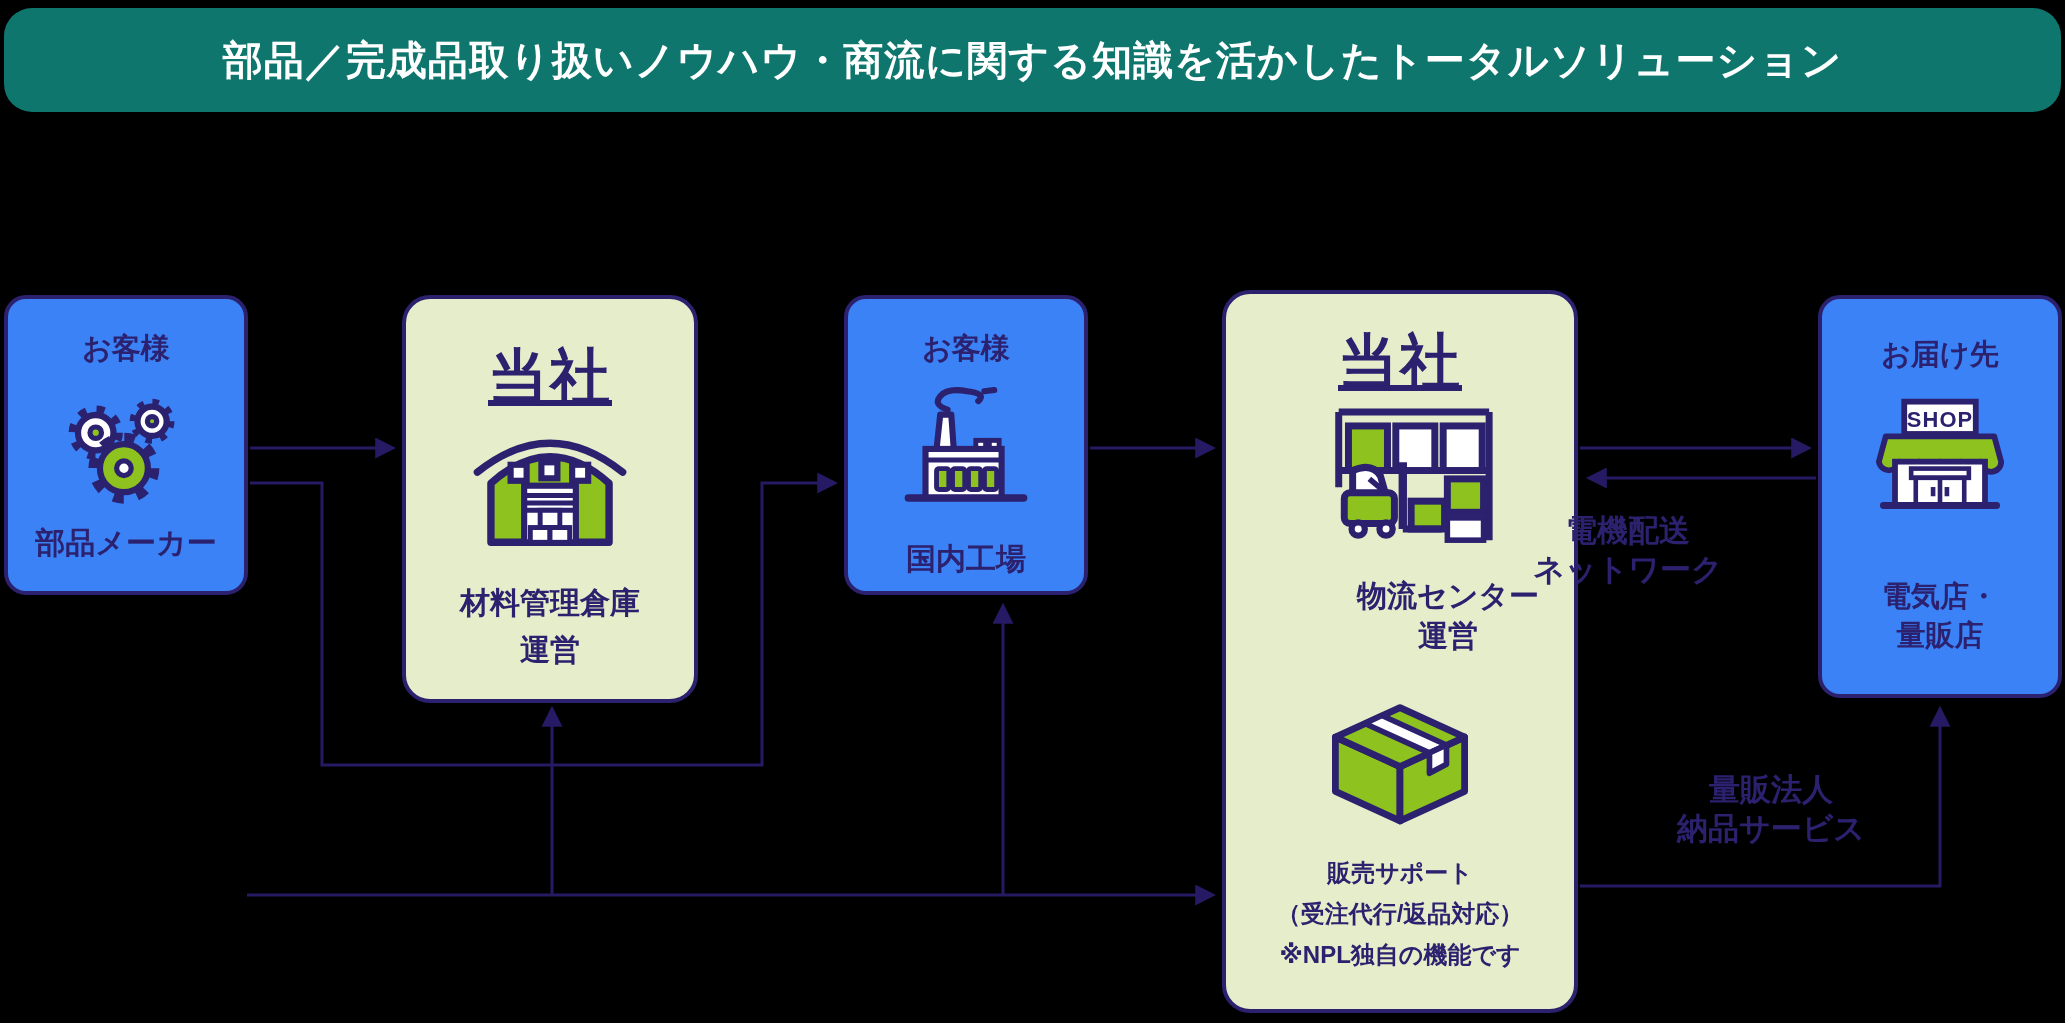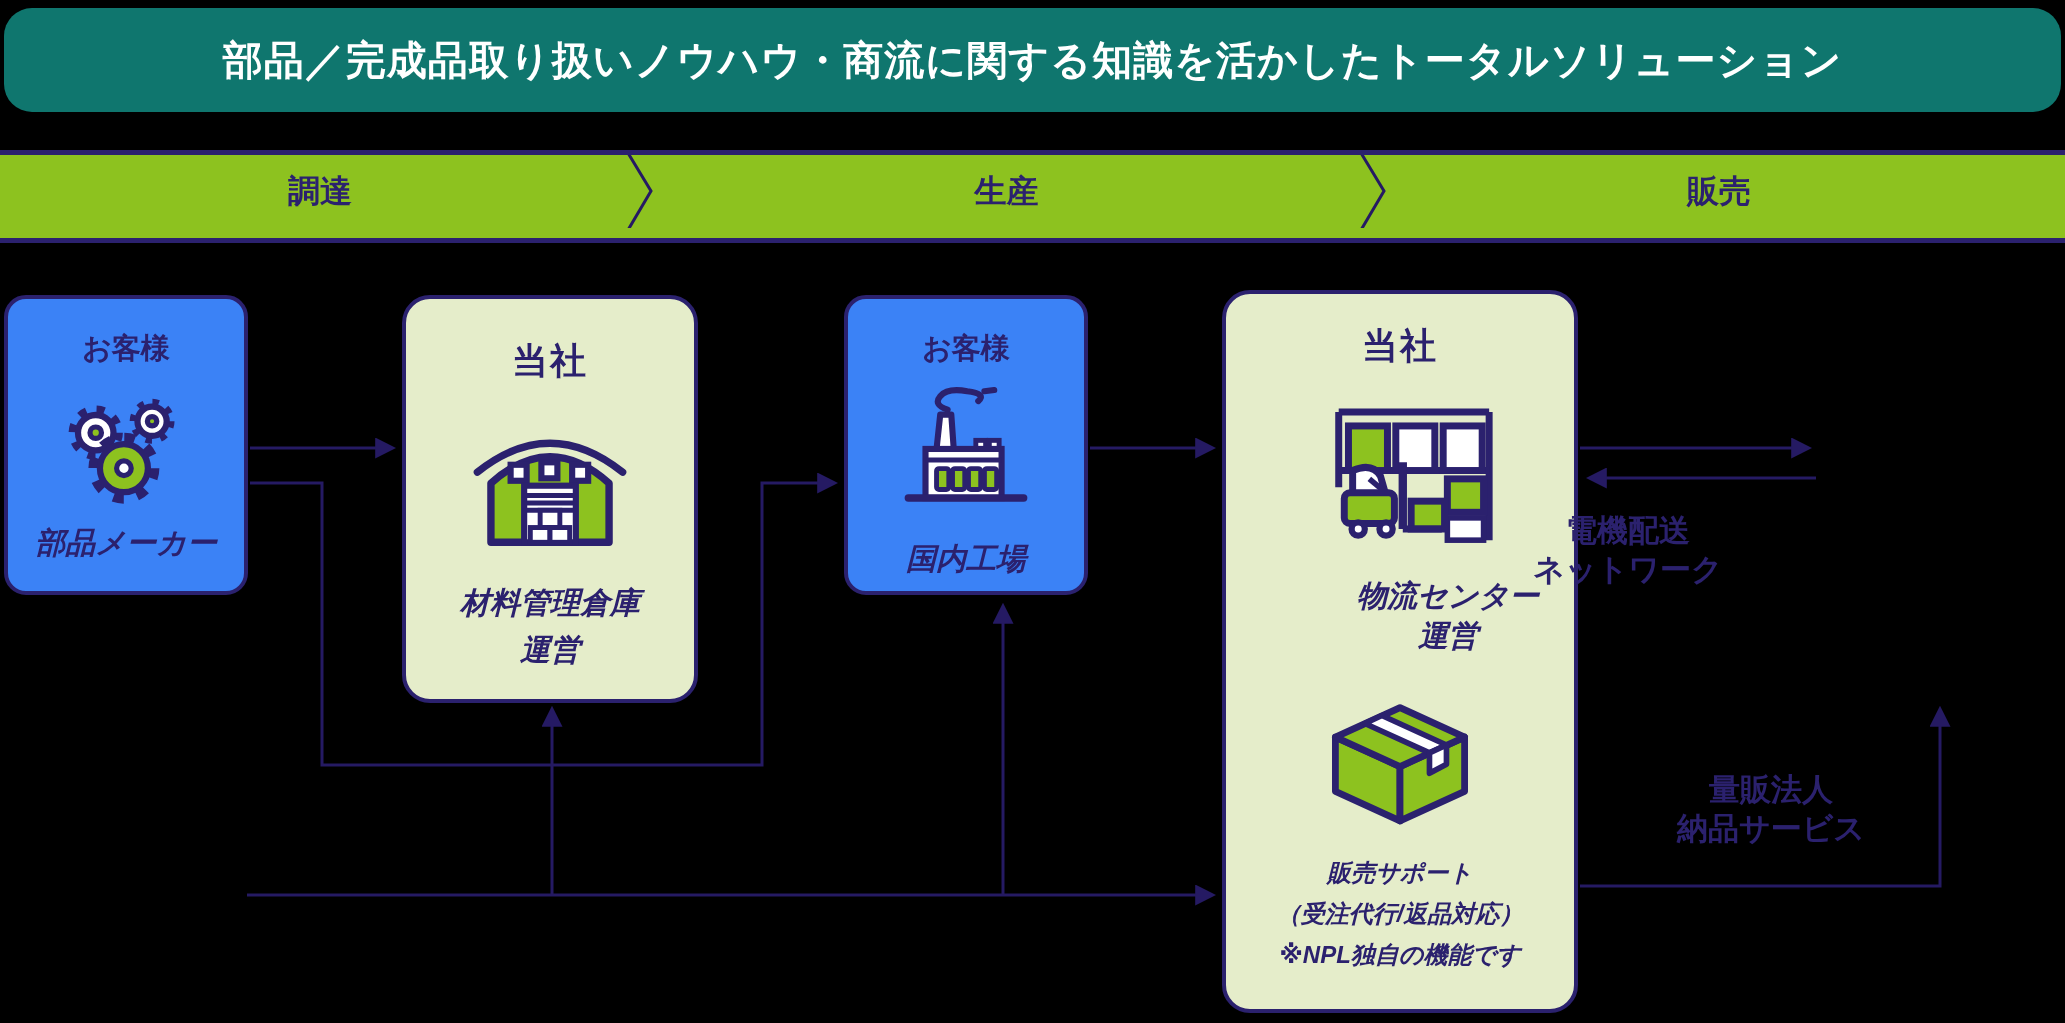--- a/index.html
+++ b/index.html
@@ -16,45 +16,36 @@
         font-size:32px;font-weight:bold;color:#2b216e;}
   .pbar svg{position:absolute;left:0;top:0;}
   
   #flows{position:absolute;left:0;top:0;z-index:1;}
   
   .box{position:absolute;background:#3b82f6;border:4px solid #2b216e;border-radius:22px;
        box-sizing:border-box;z-index:2;}
   .box.green{background:#e5edca;border-radius:28px;}
   .ctext{position:absolute;left:0;width:100%;text-align:center;color:#2b216e;font-weight:bold;}
   .hdr-sm{font-size:29px;}
-  .hdr-lg{font-size:36px;letter-spacing:2px;}
-  .lbl{font-size:30px;font-style:italic;}
+  .hdr-lg{font-size:60px;letter-spacing:2px;text-decoration:underline;}
+  .lbl{font-size:30px;}
   .icon{position:absolute;left:50%;transform:translateX(-50%);}
   
   .flowlbl{position:absolute;text-align:center;color:#2b216e;font-weight:bold;
            font-size:31px;line-height:39px;z-index:2;}
 </style>
 </head>
 <body>
 
 <div id="canvas">
 
   <div class="banner">
     <span>部品／完成品取り扱いノウハウ・商流に関する知識を活かしたトータルソリューション</span>
   </div>
 
-  <div class="pbar">
-    <div class="stage" style="left:0;width:640px;">調達</div>
-    <div class="stage" style="left:640px;width:733px;">生産</div>
-    <div class="stage" style="left:1373px;width:692px;">販売</div>
-    <svg width="2065" height="73">
-      <polyline points="628,-2 651,36 628,75" fill="none" stroke="#251a63" stroke-width="3"></polyline>
-      <polyline points="1361,-2 1384,36 1361,75" fill="none" stroke="#251a63" stroke-width="3"></polyline>
-    </svg>
-  </div>
 
   <svg id="flows" width="2065" height="1023">
     <defs>
       <marker id="ah" viewBox="0 0 10 10" refX="8" refY="5" markerWidth="7" markerHeight="7" orient="auto-start-reverse">
         <path d="M0,0 L10,5 L0,10 Z" fill="#251a63"></path>
       </marker>
     </defs>
     <g stroke="#251a63" stroke-width="3" fill="none">
       <line x1="250" y1="448" x2="392" y2="448" marker-end="url(#ah)"></line>
       <polyline points="250,483 322,483 322,765 762,765 762,483 834,483" marker-end="url(#ah)"></polyline>
@@ -164,20 +155,39 @@
       <path d="M101,52 L116,45 L116,62 L101,70 Z" fill="#ffffff" stroke="#2b216e" stroke-width="5" stroke-linejoin="round"></path>
       <line x1="75" y1="95" x2="75" y2="107" stroke="#2b216e" stroke-width="5" stroke-linecap="round"></line>
     </svg>
     <div class="ctext lbl" style="top:558px;line-height:41px;font-size:24px;">
       <div>販売サポート</div>
       <div>（受注代行/返品対応）</div>
       <div>※NPL独自の機能です</div>
     </div>
   </div>
 
+  <div class="box" style="left:1818px;top:295px;width:244px;height:403px;">
+    <div class="ctext hdr-sm" style="top:36px;">お届け先</div>
+    <svg class="icon" style="top:98px;" width="150" height="127" viewBox="0 0 130 110">
+      <rect x="34" y="4" width="62" height="28" fill="#ffffff" stroke="#2b216e" stroke-width="5"></rect>
+      <text x="65" y="26" font-size="19" font-weight="bold" fill="#2b216e" text-anchor="middle" letter-spacing="1">SHOP</text>
+      <path d="M18,34 L112,34 L118,56 a8.85,8.85 0 0 1 -17.7,0 a8.85,8.85 0 0 1 -17.7,0 a8.85,8.85 0 0 1 -17.7,0 a8.85,8.85 0 0 1 -17.7,0 a8.85,8.85 0 0 1 -17.7,0 a8.85,8.85 0 0 1 -17.5,0 Z" fill="#8dc21f" stroke="#2b216e" stroke-width="5" stroke-linejoin="round"></path>
+      <rect x="26" y="56" width="78" height="38" fill="#ffffff" stroke="#2b216e" stroke-width="5"></rect>
+      <rect x="40" y="62" width="50" height="8" fill="#ffffff" stroke="#2b216e" stroke-width="4"></rect>
+      <rect x="44" y="70" width="42" height="24" fill="#ffffff" stroke="#2b216e" stroke-width="4"></rect>
+      <line x1="65" y1="70" x2="65" y2="94" stroke="#2b216e" stroke-width="4"></line>
+      <line x1="59" y1="78" x2="59" y2="86" stroke="#2b216e" stroke-width="4"></line>
+      <line x1="71" y1="78" x2="71" y2="86" stroke="#2b216e" stroke-width="4"></line>
+      <line x1="16" y1="94" x2="114" y2="94" stroke="#2b216e" stroke-width="6" stroke-linecap="round"></line>
+    </svg>
+    <div class="ctext lbl" style="top:278px;line-height:39px;font-size:29px;">
+      <div>電気店・</div>
+      <div>量販店</div>
+    </div>
+  </div>
 
 
   <div class="flowlbl" style="left:1530px;top:511px;width:196px;">
     <div>電機配送</div>
     <div>ネットワーク</div>
   </div>
   <div class="flowlbl" style="left:1601px;top:770px;width:340px;">
     <div>量販法人</div>
     <div>納品サービス</div>
   </div>

